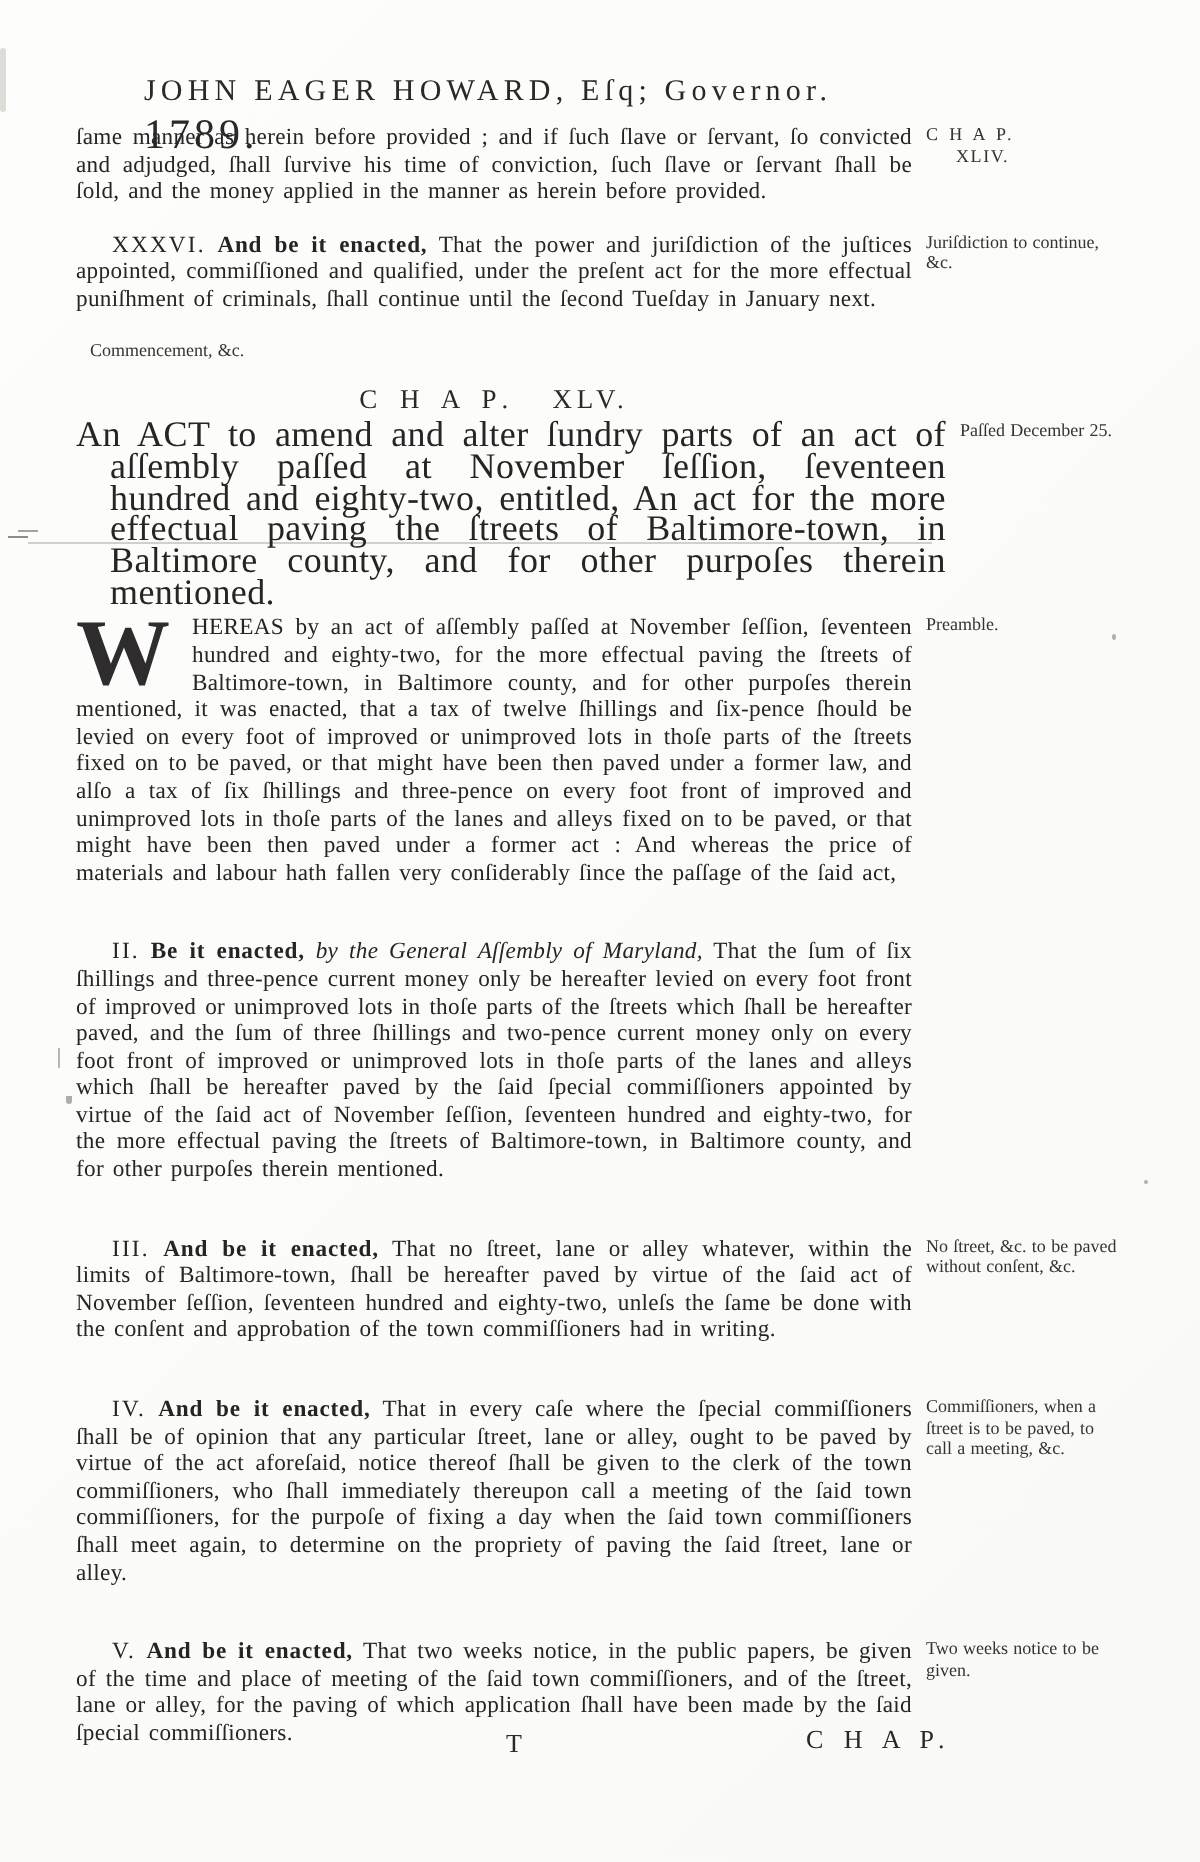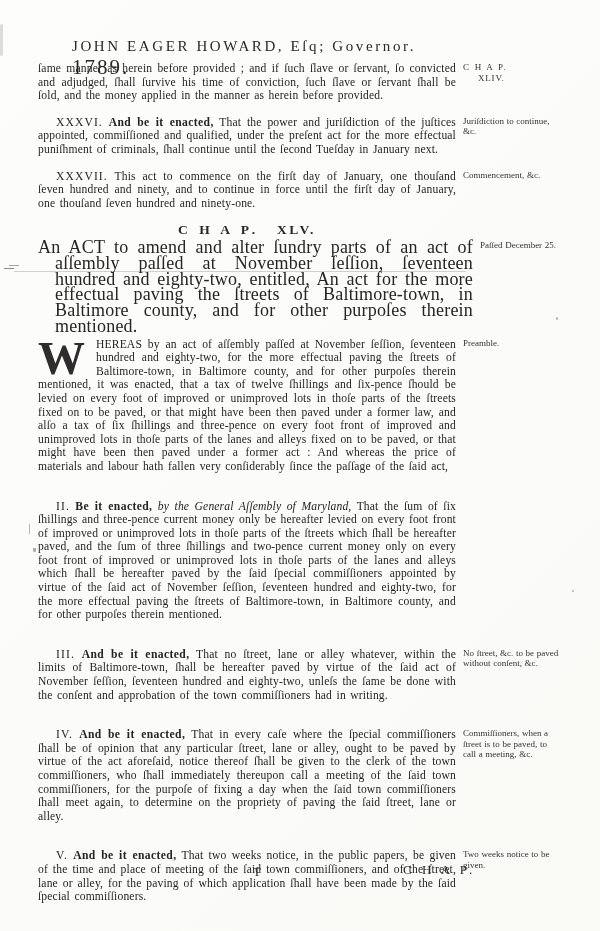--- a/index.html
+++ b/index.html
@@ -104,28 +104,24 @@
     <section class="row gap13">
       <div class="main indent-first">
         <span class="secnum">XXXVI.</span>
         <span class="blackletter">And be it enacted,</span>
         <span>That the power and juriſdiction of the juſtices appointed, commiſſioned and qualified, under the preſent act for the more effectual puniſhment of criminals, ſhall continue until the ſecond Tueſday in January next.</span>
       </div>
       <aside class="note">Juriſdiction to continue, &amp;c.</aside>
     </section>
 
     <section class="row gap13">
-      <div class="main indent-first">
-        <span class="secnum">XXXVII.</span>
-        <span>This act to commence on the firſt day of January, one thouſand ſeven hundred and ninety, and to continue in force until the firſt day of January, one thouſand ſeven hundred and ninety-one.</span>
-      </div>
       <aside class="note">Commencement, &amp;c.</aside>
     </section>
 
-    <h2 class="chap-heading" style="margin-bottom:0;margin-top:12px;font-weight:bold;">
+    <h2 class="chap-heading" style="margin-bottom:0;margin-top:12px;font-weight:normal;">
       <span>C H A P.</span><span class="chnum">XLV.</span>
     </h2>
 
     <section class="row act-title">
       <div class="main">
         <span>An ACT to amend and alter ſundry parts of an act of aſſembly paſſed at November ſeſſion, ſeventeen hundred and eighty-two, entitled, An act for the more effectual paving the ſtreets of Baltimore-town, in Baltimore county, and for other purpoſes therein mentioned.</span>
       </div>
       <aside class="note">Paſſed December 25.</aside>
     </section>
 

